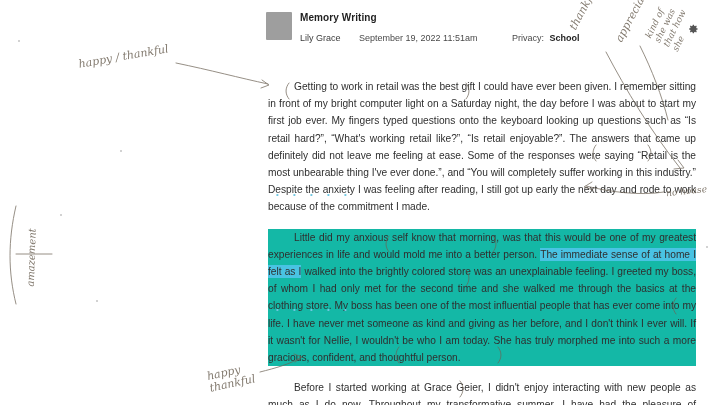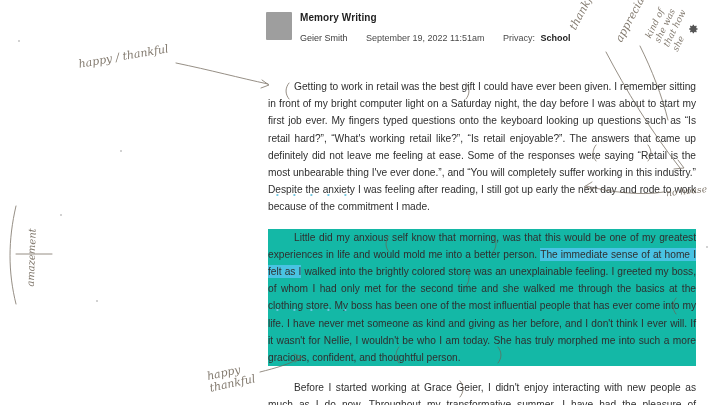--- a/index.html
+++ b/index.html
@@ -47,21 +47,21 @@
     white-space: nowrap;
   }
   .meta-author {
     color: #3c3c3c;
   }
   .meta-date {
     margin-left: 16px;
     color: #4a4a4a;
   }
   .meta-privacy-label {
-    margin-left: 16px;
+    margin-left: 32px;
     color: #4a4a4a;
   }
   .meta-privacy-value {
     font-weight: bold;
     color: #1f1f1f;
     margin-left: 3px;
     text-align: center;
   }
   .gear-icon {
     position: absolute;
@@ -177,21 +177,21 @@
 </head>
 <body>
 
 <div class="page">
 
   <div class="doc-thumb"></div>
 
   <div class="doc-title">Memory Writing</div>
 
   <div class="meta-row">
-    <span class="meta-author">Geier Smith</span>
+    <span class="meta-author">Lily Grace</span>
     <span class="meta-date">September 19, 2022 11:51am</span>
     <span class="meta-privacy-label">Privacy:</span>
     <span class="meta-privacy-value">School</span>
   </div>
 
   <svg class="gear-icon" viewBox="0 0 24 24">
     <path fill="#555" d="M12 8.5a3.5 3.5 0 1 0 0 7 3.5 3.5 0 0 0 0-7zm0 5.6a2.1 2.1 0 1 1 0-4.2 2.1 2.1 0 0 1 0 4.2z"></path>
     <path fill="#555" d="M20 12.9v-1.8l-2-.5a6.4 6.4 0 0 0-.6-1.5l1.1-1.7-1.3-1.3-1.7 1.1a6.4 6.4 0 0 0-1.5-.6l-.5-2h-1.8l-.5 2a6.4 6.4 0 0 0-1.5.6L8 6.1 6.7 7.4l1.1 1.7a6.4 6.4 0 0 0-.6 1.5l-2 .5v1.8l2 .5c.14.53.35 1.03.6 1.5L6.7 16.6 8 17.9l1.7-1.1c.47.25.97.46 1.5.6l.5 2h1.8l.5-2c.53-.14 1.03-.35 1.5-.6l1.7 1.1 1.3-1.3-1.1-1.7c.25-.47.46-.97.6-1.5l2-.5z"></path>
   </svg>
 

